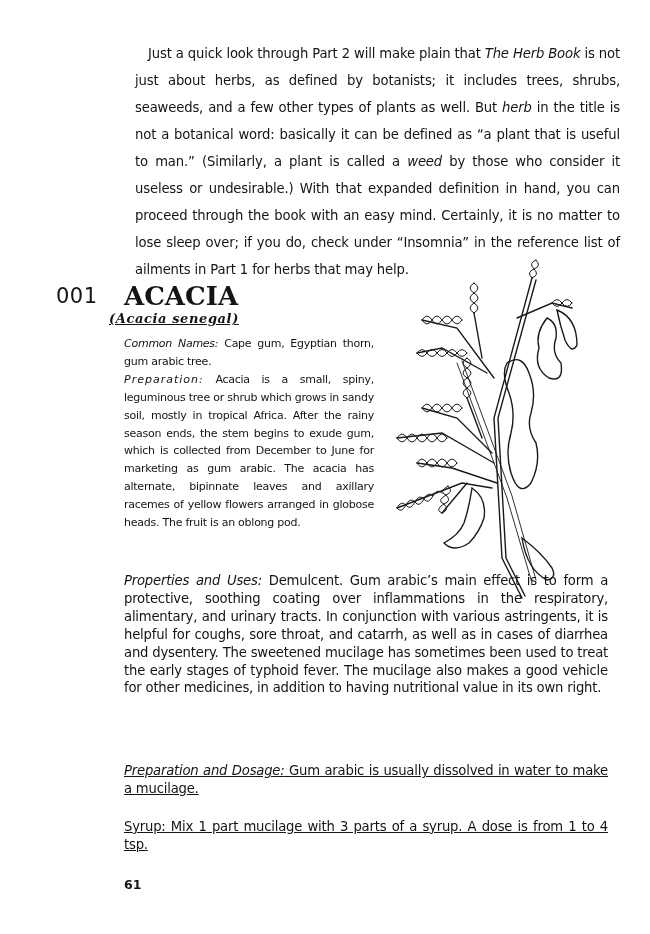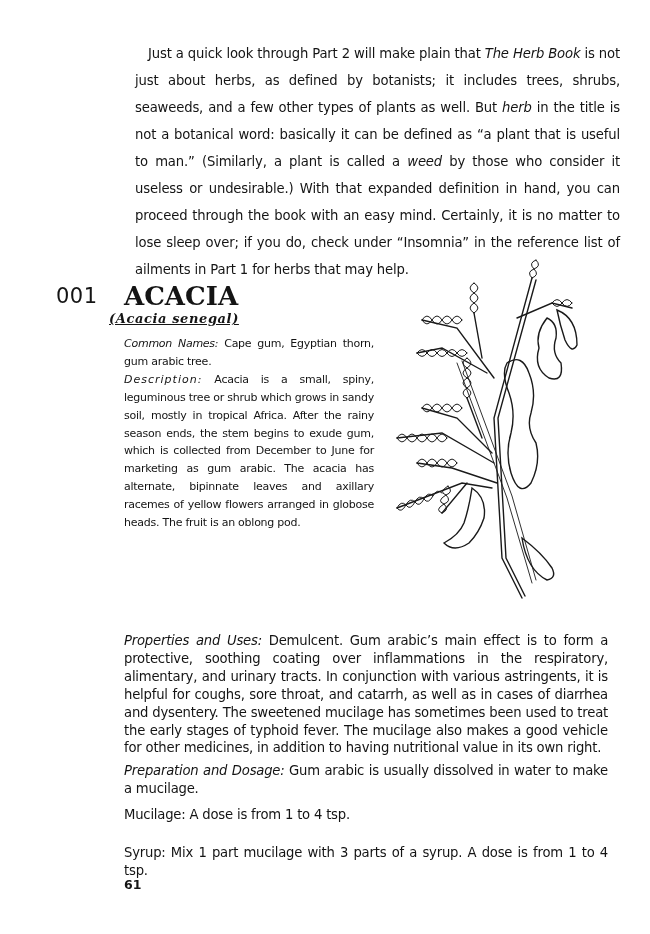--- a/index.html
+++ b/index.html
@@ -56,21 +56,21 @@
 <div class="entry-number">001</div>
 <div class="entry-title">ACACIA</div>
 <div class="entry-latin">(Acacia senegal)</div>
 
 <div class="col">
   <p>
     <span class="label">Common Names:</span>
     <span>Cape gum, Egyptian thorn, gum arabic tree.</span>
   </p>
   <p style="hyphens:auto;">
-    <span class="desc-label">Description:</span>
+    <span class="desc-label">Preparation:</span>
     <span>Acacia is a small, spiny, leguminous tree or shrub which grows in sandy soil, mostly in tropical Africa. After the rainy season ends, the stem begins to exude gum, which is collected from December to June for marketing as gum arabic. The acacia has alternate, bipinnate leaves and axillary racemes of yellow flowers arranged in globose heads. The fruit is an oblong pod.</span>
   </p>
 </div>
 
 <svg class="illustration" viewBox="0 0 230 345" fill="none" stroke="#1a1a1a" stroke-width="1.4" stroke-linecap="round">
 
   <path d="M150 20 L112 160 L120 300 L140 340"></path>
   <path d="M154 22 L116 160 L124 300 L143 338"></path>
   <path d="M75 105 L125 240 L150 325" stroke-width="0.9"></path>
   <path d="M80 103 L130 238 L154 322" stroke-width="0.9"></path>
@@ -100,29 +100,28 @@
     <path d="M170 45 q5 -7 10 0 q5 -7 10 0 M170 45 q5 7 10 0 q5 7 10 0"></path>
   </g>
 
   <path d="M125 105 q15 -10 22 10 q8 20 2 40 q-5 15 5 30 q5 20 -5 40 q-12 15 -20 -10 q-6 -20 0 -40 q5 -20 -2 -40 q-8 -20 -2 -30 z"></path>
   <path d="M165 60 q-12 15 -8 30 q-6 20 10 30 q15 5 12 -15 q-10 -10 -5 -25 q2 -15 -9 -20 z"></path>
   <path d="M175 52 q20 8 20 35 q-5 10 -12 -5 q-5 -15 -8 -30 z"></path>
   <path d="M90 230 q15 10 12 30 q-5 15 -15 25 q-15 10 -25 0 q15 -8 20 -20 q5 -15 8 -35 z"></path>
   <path d="M140 280 q20 15 30 30 q5 10 -5 12 q-20 -10 -25 -42 z"></path>
 </svg>
 
-<div class="full" style="top:632px;">
+<div class="full" style="top:572px;">
   <p>
     <span class="label">Properties and Uses:</span>
     <span>Demulcent. Gum arabic’s main effect is to form a protective, soothing coating over inflammations in the respiratory, alimentary, and urinary tracts. In conjunction with various astringents, it is helpful for coughs, sore throat, and catarrh, as well as in cases of diarrhea and dysentery. The sweetened mucilage has sometimes been used to treat the early stages of typhoid fever. The mucilage also makes a good vehicle for other medicines, in addition to having nutritional value in its own right.</span>
   </p>
 </div>
 
-<div class="full" style="top:762px;">
+<div class="full" style="top:762px;text-decoration:underline;">
   <p>
     <span class="label">Preparation and Dosage:</span>
     <span>Gum arabic is usually dissolved in water to make a mucilage.</span>
   </p>
-  <p style="margin-top:8px;">Mucilage: A dose is from 1 to 4 tsp.</p>
   <p style="margin-top:20px;">Syrup: Mix 1 part mucilage with 3 parts of a syrup. A dose is from 1 to 4 tsp.</p>
 </div>
 
 <div class="page-number">61</div>
 
 </body></html>

